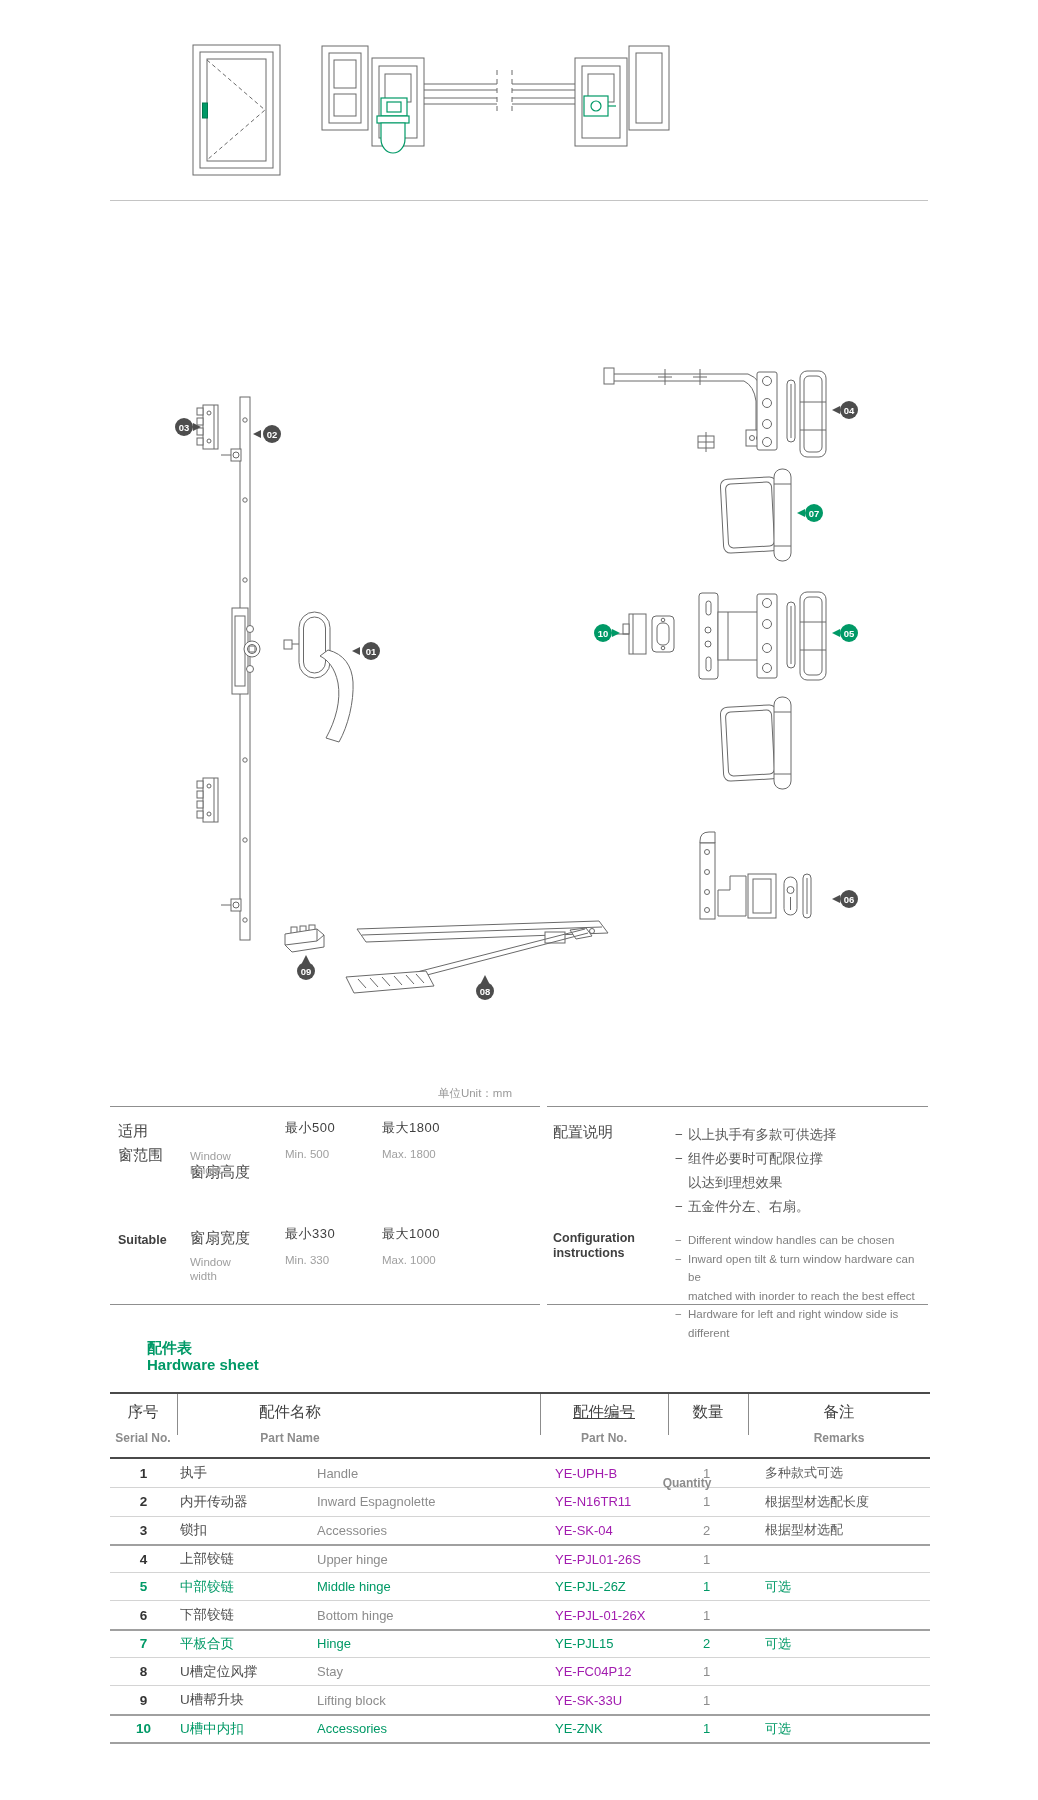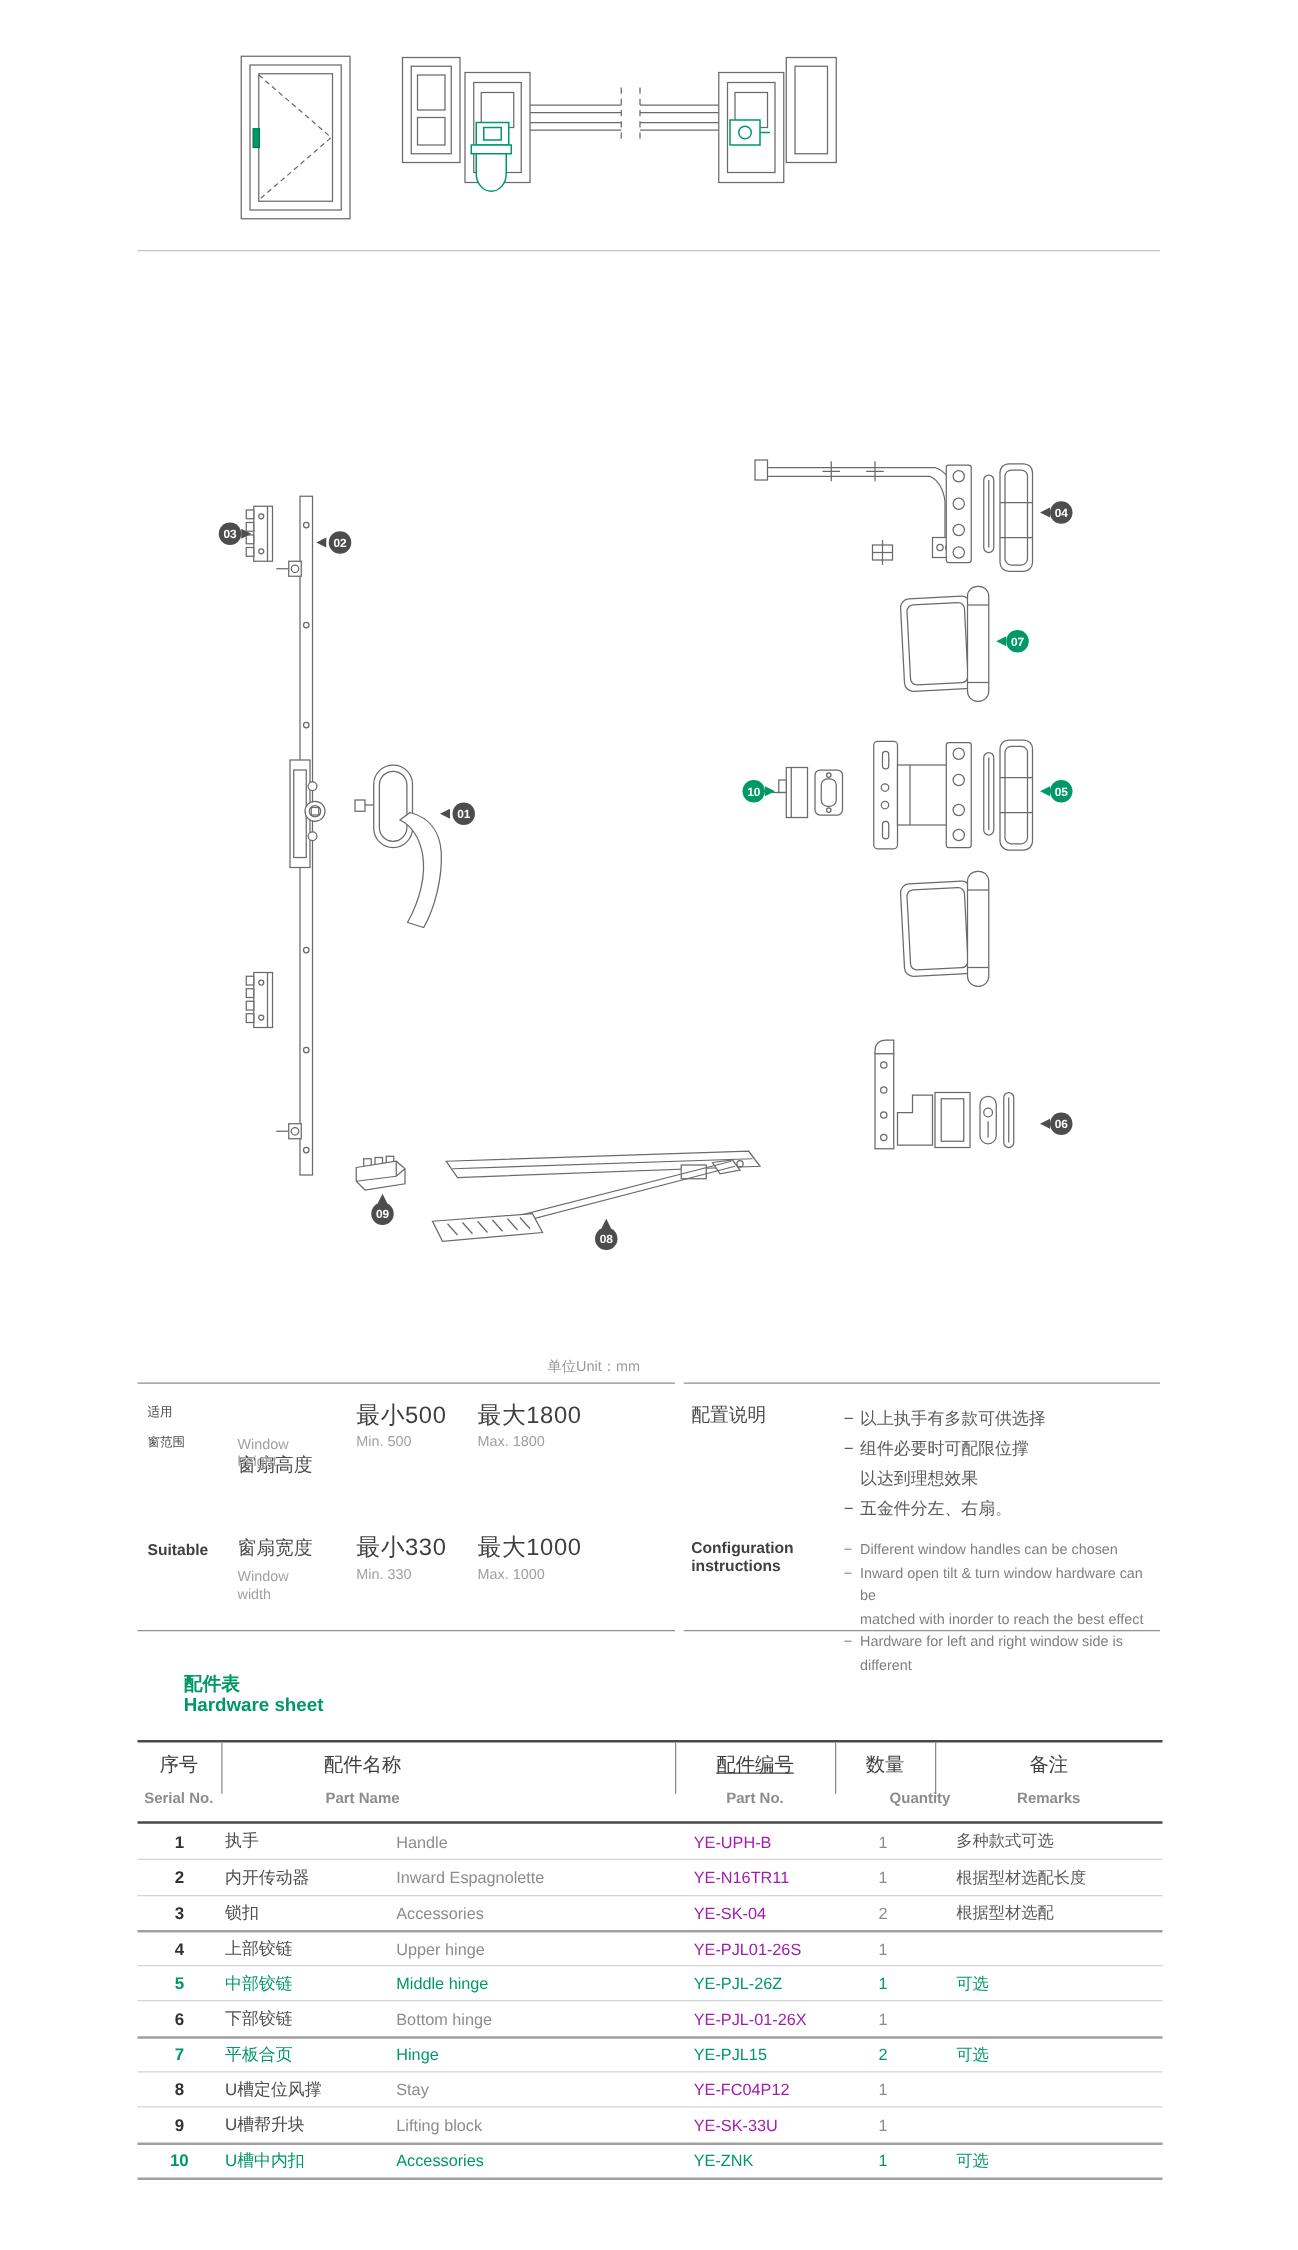--- a/index.html
+++ b/index.html
@@ -11,24 +11,24 @@
   
   .unit-note{position:absolute;left:388px;top:1086px;width:124px;text-align:right;
              font-size:11.5px;color:#9a9a9a;}
 
   
   .spec{position:absolute;top:1106px;height:199px;border-top:1px solid #8f8f8f;
         border-bottom:1px solid #8f8f8f;box-sizing:border-box;}
   .spec-left{left:110px;width:430px;}
   .spec-right{left:547px;width:381px;}
   .abs{position:absolute;}
-  .zh-label{font-size:10px;color:#4b4b4b;line-height:24px;}
+  .zh-label{font-size:15px;color:#4b4b4b;line-height:24px;}
   .zh-dim{font-size:15px;color:#4b4b4b;}
   .en-sub{font-size:11.5px;color:#a0a0a0;line-height:14px;}
-  .big-val{font-size:19px;color:#3f3f3f;letter-spacing:0.5px;}
+  .big-val{font-size:13px;color:#3f3f3f;letter-spacing:0.5px;}
   .en-bold{font-size:12.5px;font-weight:bold;color:#3f3f3f;line-height:15px;}
   .cfg-title-zh{font-size:15px;color:#4b4b4b;}
   .bullets-zh{position:absolute;left:128px;top:16px;}
   .bullets-zh .b-row{display:flex;font-size:13.5px;color:#5a5a5a;line-height:24px;}
   .bullets-en{position:absolute;left:128px;top:124px;}
   .bullets-en .b-row{display:flex;font-size:11.5px;color:#7f7f7f;line-height:18.5px;}
   .b-dash{width:13px;flex:0 0 13px;}
 
   
   .hw-title{position:absolute;left:124px;top:1339px;padding-left:23px;}
@@ -427,21 +427,21 @@
 
   <div class="hw-table">
     <div class="hw-header">
       <span class="h-zh" style="left:33px;">序号</span>
       <span class="h-en" style="left:33px;">Serial No.</span>
       <span class="h-zh" style="left:180px;">配件名称</span>
       <span class="h-en" style="left:180px;">Part Name</span>
       <span class="h-zh" style="left:494px;text-decoration:underline;">配件编号</span>
       <span class="h-en" style="left:494px;">Part No.</span>
       <span class="h-zh" style="left:598px;">数量</span>
-      <span class="h-en" style="left:626px;">Quantity</span>
+      <span class="h-en" style="left:577px;margin-top:45px;">Quantity</span>
       <span class="h-zh" style="left:729px;">备注</span>
       <span class="h-en" style="left:729px;">Remarks</span>
       <span class="vline" style="left:67px;"></span>
       <span class="vline" style="left:430px;"></span>
       <span class="vline" style="left:558px;"></span>
       <span class="vline" style="left:638px;"></span>
     </div>
 
     <div class="hw-row">
       <span class="c-serial">1</span>

